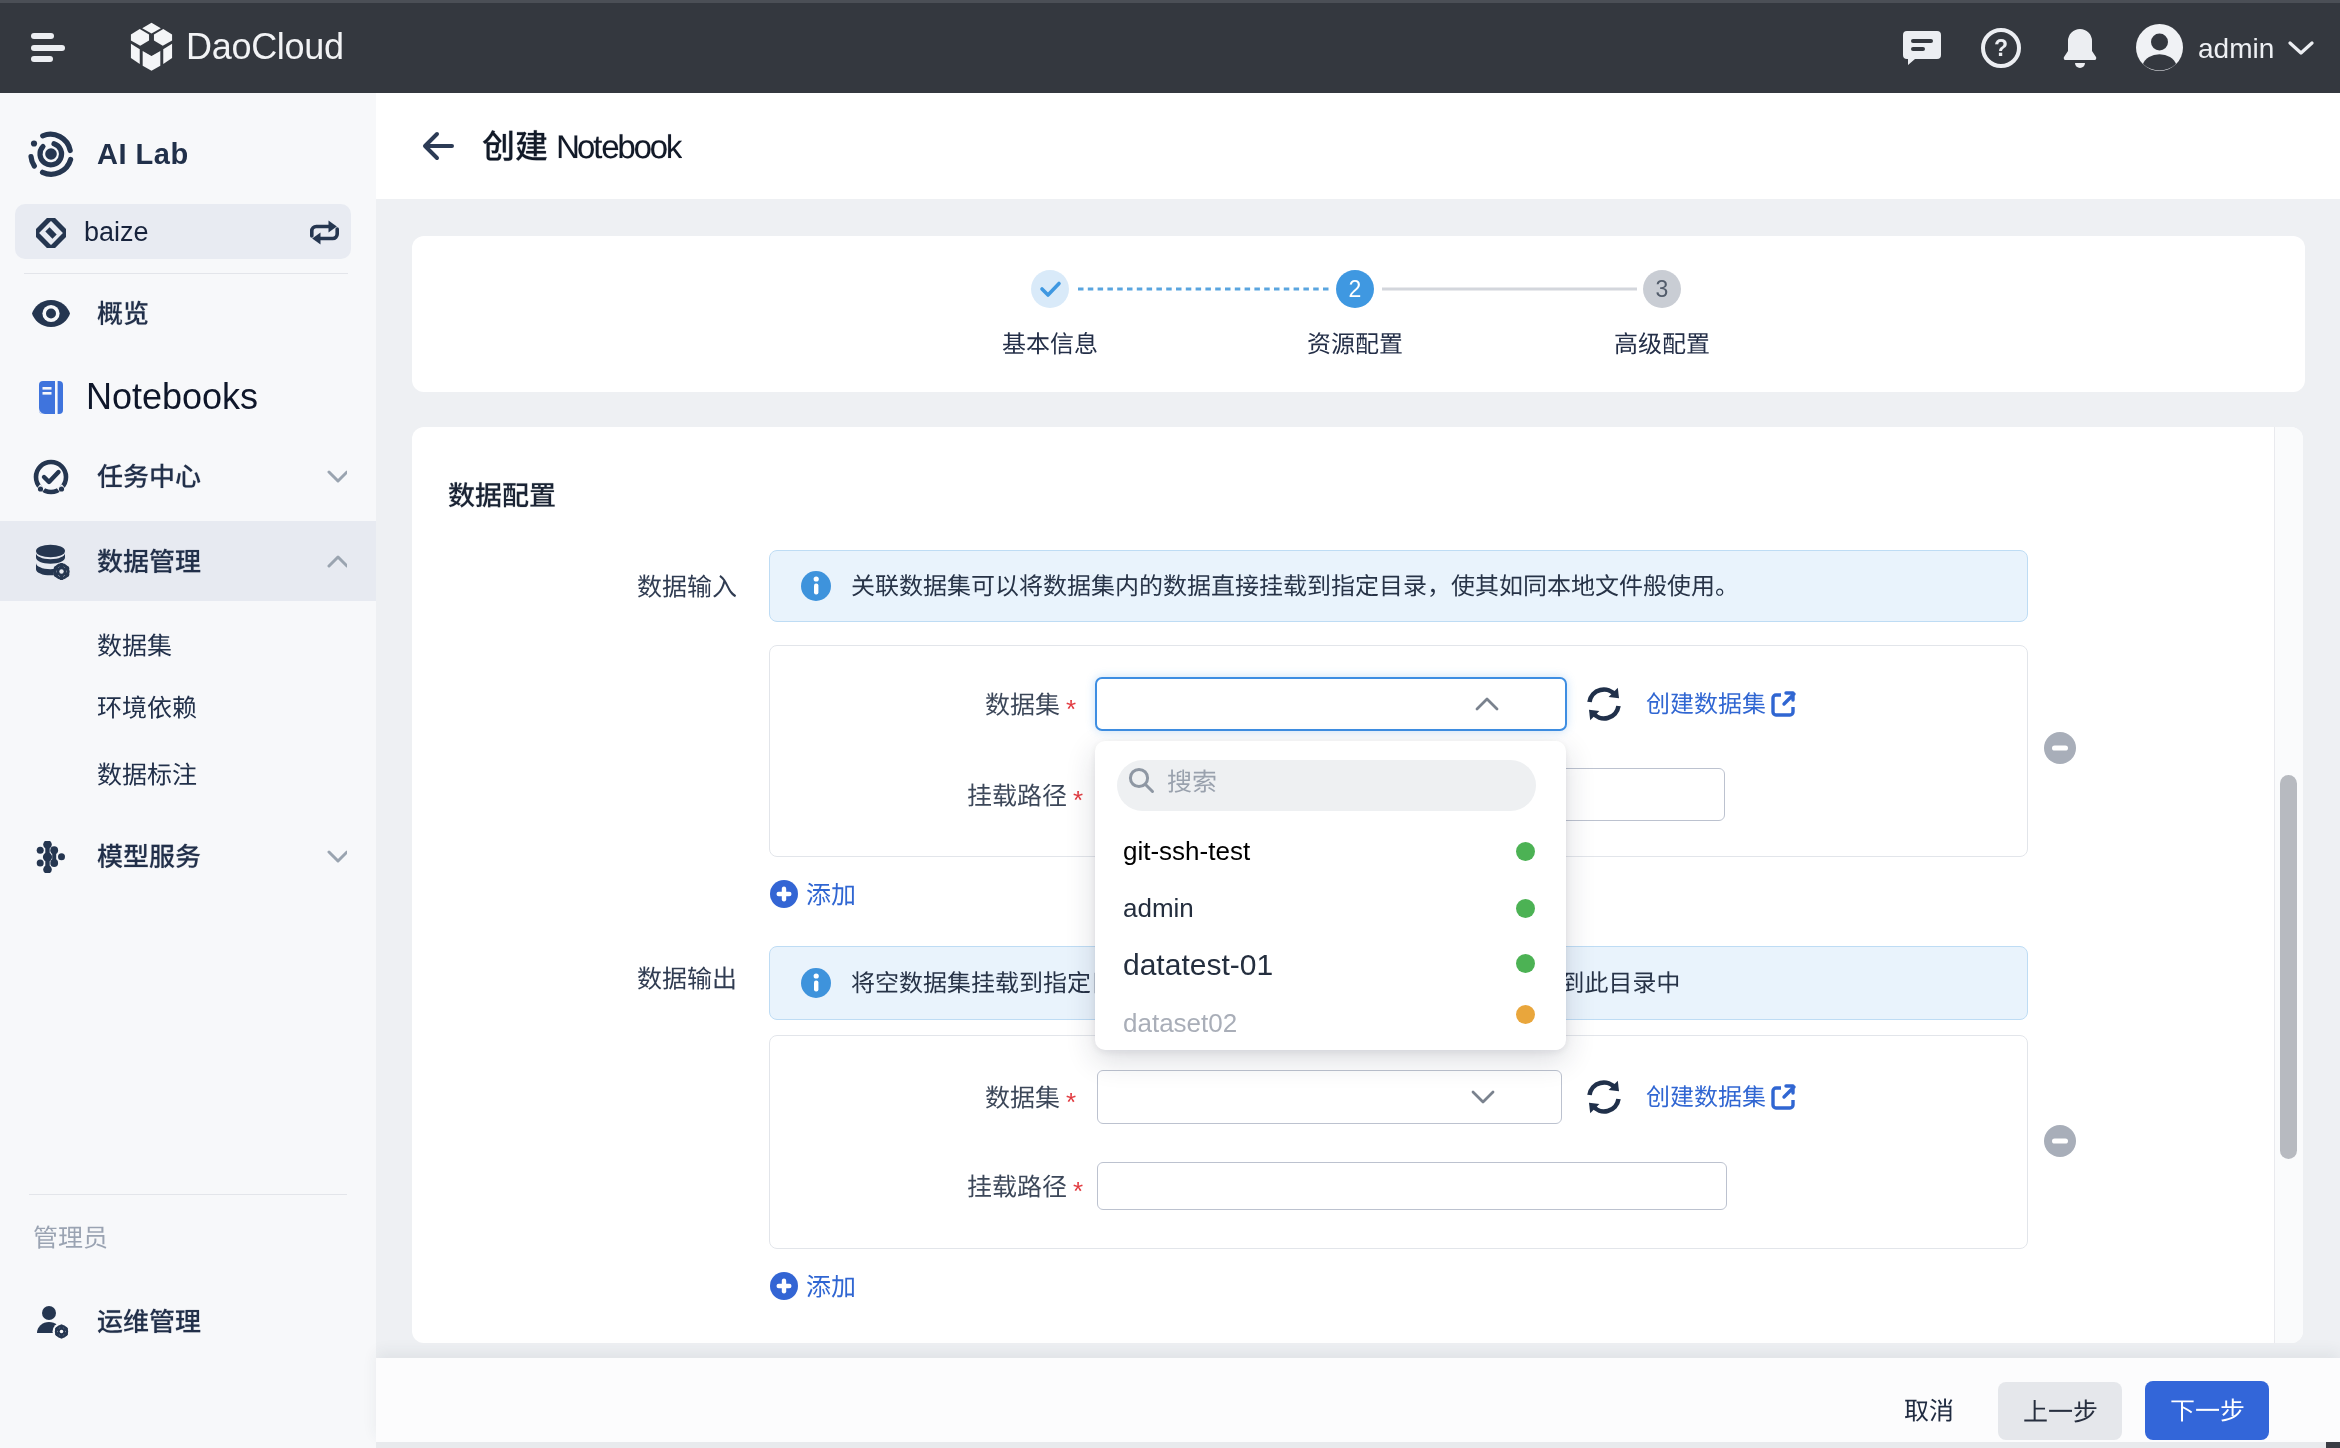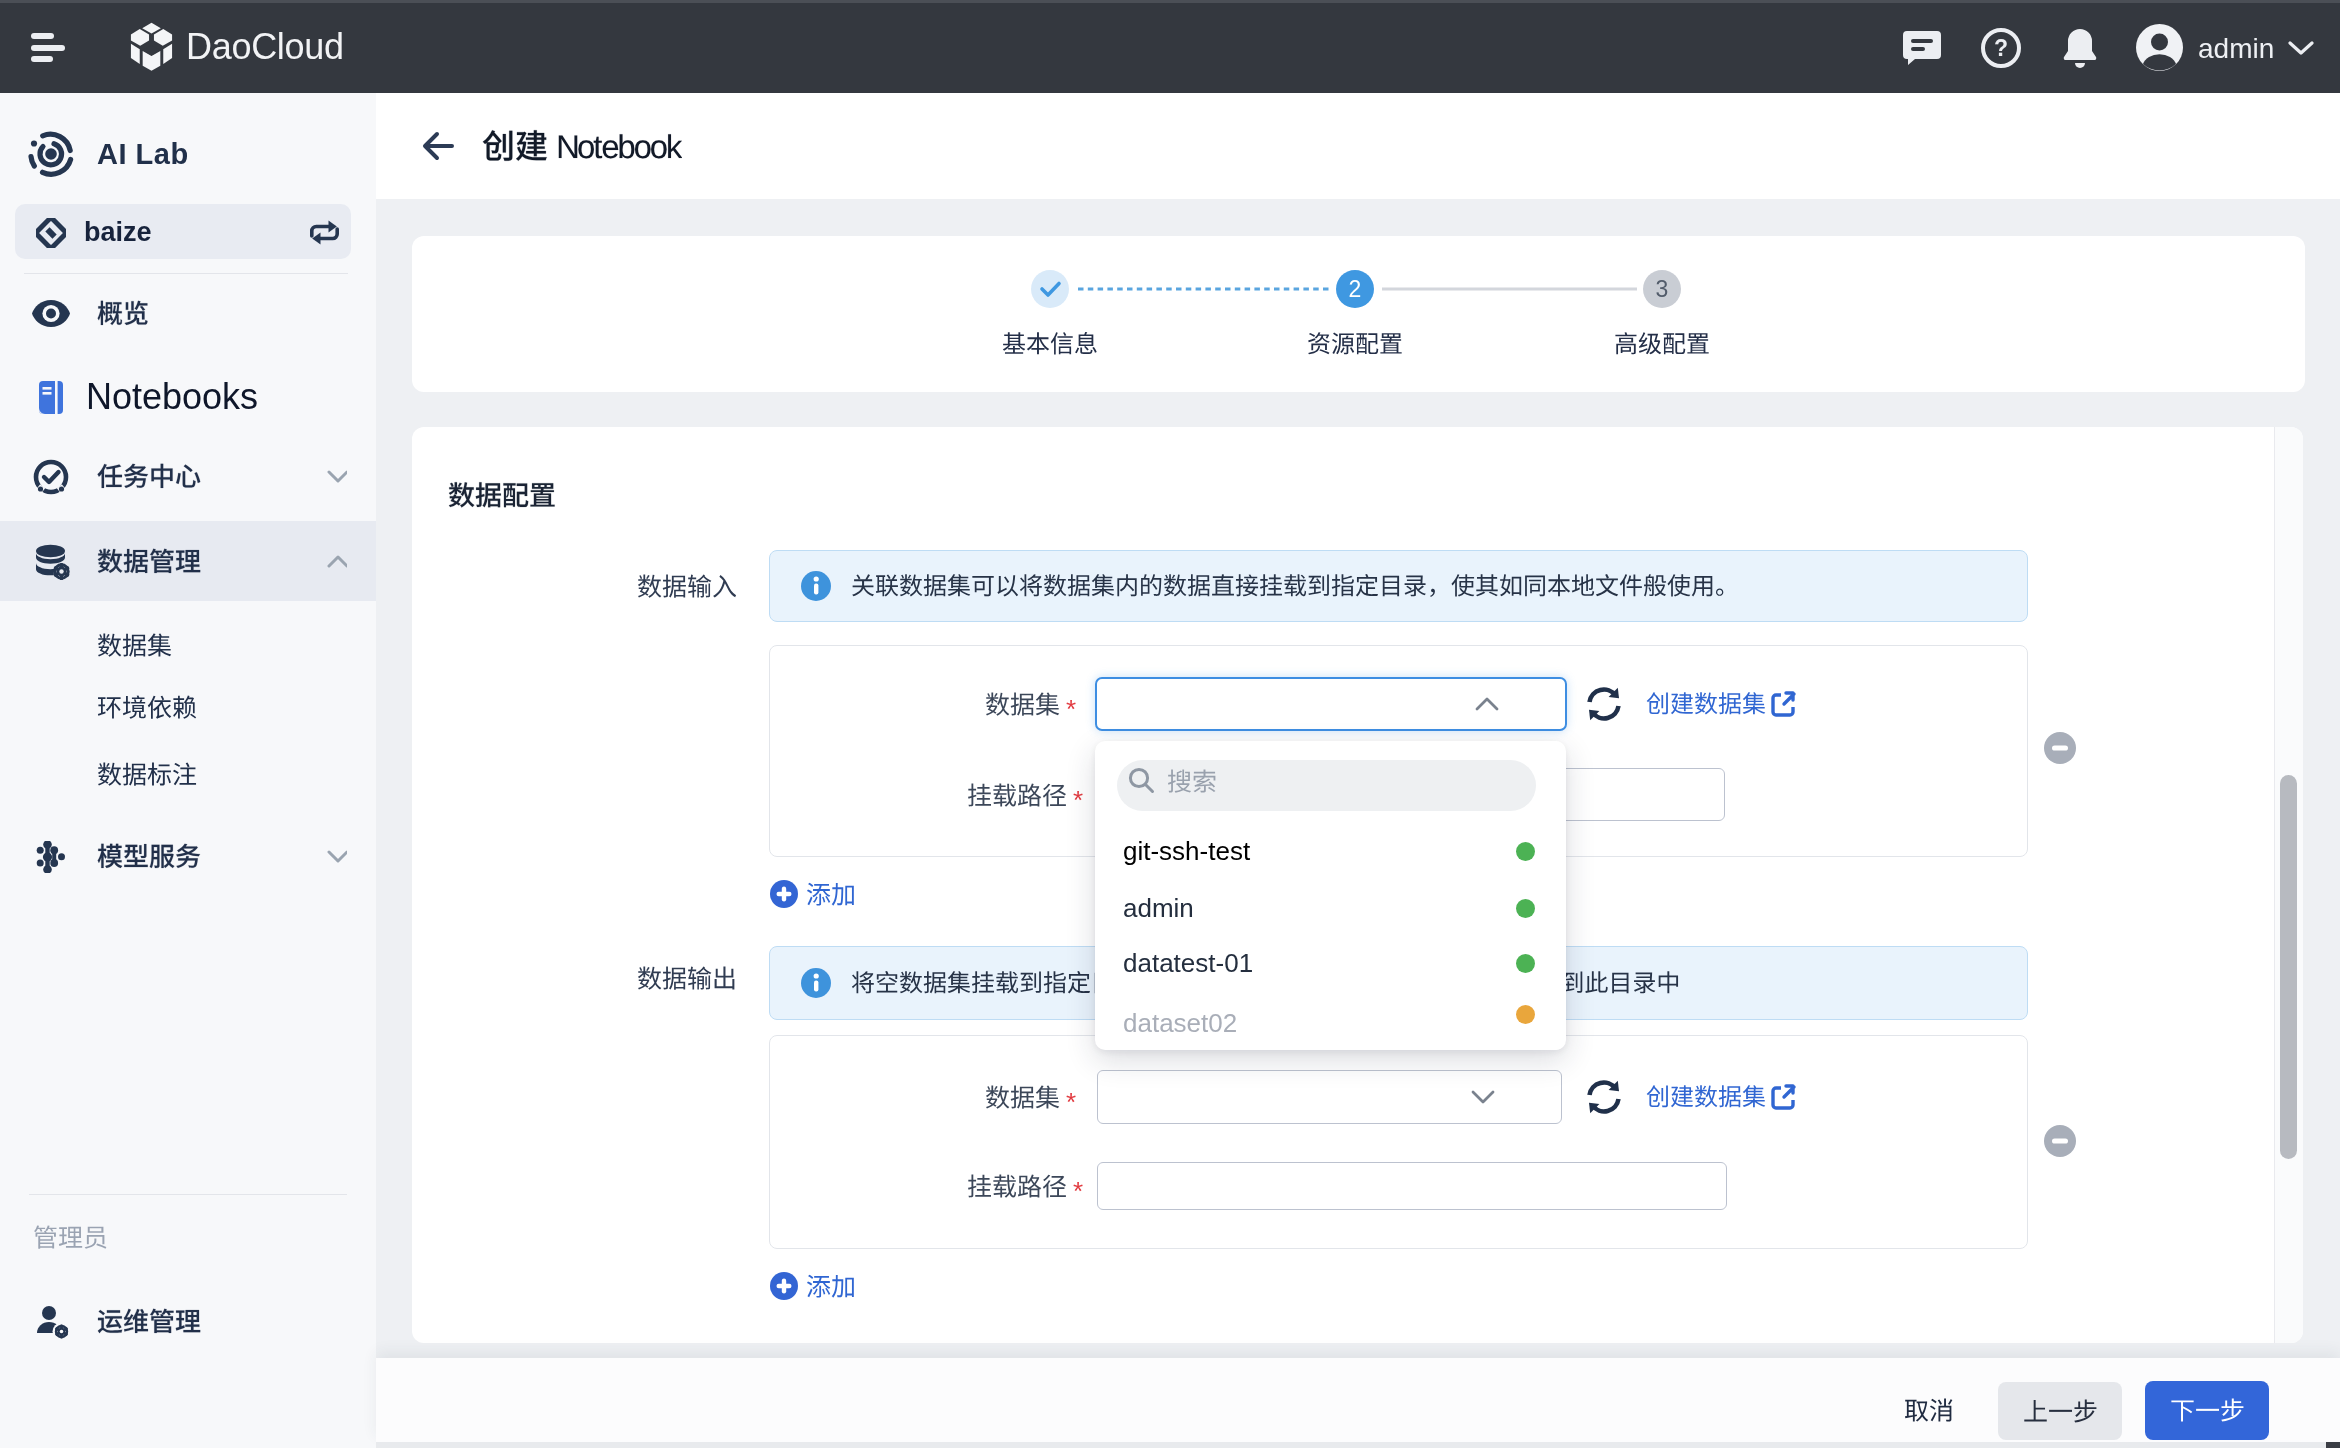--- a/index.html
+++ b/index.html
@@ -7,21 +7,21 @@
 .ab{position:absolute}
 .ts{position:absolute;z-index:30}
 .ic{position:absolute;z-index:35}
 </style></head><body>
 
 <div class="ab" style="left:0;top:0;width:376px;height:1448px;background:#f7f8fa;z-index:1"></div>
 <div class="ab" style="left:15px;top:204px;width:336px;height:55px;background:#e8ebf2;border-radius:10px;z-index:2"></div>
 <div class="ab" style="left:0;top:521px;width:376px;height:80px;background:#e7eaf1;z-index:2"></div>
 <div class="ab" style="left:24px;top:273px;width:324px;height:1px;background:#e3e5ea;z-index:2"></div>
 <div class="ab" style="left:29px;top:1194px;width:318px;height:1px;background:#e3e5ea;z-index:2"></div>
-<div class="ab" style="left:84px;top:218px;font-size:27px;font-weight:bold;color:#17233c;line-height:28px;z-index:3">baize</div>
+<div class="ab" style="left:84px;top:218px;font-size:27px;font-weight:normal;color:#17233c;line-height:28px;z-index:3">baize</div>
 <div class="ab" style="left:97px;top:138px;font-size:29px;font-weight:bold;color:#21304a;line-height:32px;z-index:3;letter-spacing:.5px">AI Lab</div>
 <div class="ab" style="left:86px;top:383px;font-size:36px;color:#0f172a;line-height:28px;z-index:3">Notebooks</div>
 
 <div class="ab" style="left:376px;top:0;width:1964px;height:1448px;background:#eef0f3;z-index:1"></div>
 
 <div class="ab" style="left:376px;top:93px;width:1964px;height:106px;background:#fff;z-index:2"></div>
 
 <div class="ab" style="left:412px;top:236px;width:1893px;height:156px;background:#fff;border-radius:12px;z-index:2"></div>
 
 <div class="ab" style="left:412px;top:427px;width:1891px;height:916px;background:#fff;border-radius:12px;z-index:2"></div>
@@ -49,21 +49,21 @@
 <div class="ab" style="left:376px;top:1358px;width:1964px;height:84px;background:#fcfcfd;box-shadow:0 -6px 14px rgba(40,50,70,.07);z-index:6"></div>
 <div class="ab" style="left:376px;top:1442px;width:1964px;height:6px;background:#e8eaed;z-index:6"></div>
 <div class="ab" style="left:2326px;top:1442px;width:14px;height:6px;background:#3a3d44;z-index:7"></div>
 <div class="ab" style="left:1998px;top:1382px;width:124px;height:58px;background:#e5e7eb;border-radius:8px;z-index:7"></div>
 <div class="ab" style="left:2145px;top:1381px;width:124px;height:59px;background:#3366d9;border-radius:8px;z-index:7"></div>
 
 <div class="ab" style="left:1095px;top:741px;width:471px;height:309px;background:#fff;border-radius:10px;box-shadow:0 10px 30px rgba(30,40,60,.16),0 2px 8px rgba(30,40,60,.08);z-index:20"></div>
 <div class="ab" style="left:1117px;top:760px;width:419px;height:51px;background:#eef0f2;border-radius:26px;z-index:21"></div>
 <div class="ab" style="left:1123px;top:836px;font-size:26px;color:#000000;z-index:21">git-ssh-test</div>
 <div class="ab" style="left:1123px;top:893px;font-size:26px;color:#242e3e;z-index:21">admin</div>
-<div class="ab" style="left:1123px;top:948px;font-size:26px;color:#242e3e;z-index:21">datatest-01</div>
+<div class="ab" style="left:1123px;top:948px;font-size:30px;color:#242e3e;z-index:21">datatest-01</div>
 <div class="ab" style="left:1123px;top:1008px;font-size:26px;color:#a9aeb8;z-index:21">dataset02</div>
 
 <div class="ab" style="left:0;top:0;width:2340px;height:93px;background:#34383f;z-index:25"></div>
 <div class="ab" style="left:0;top:0;width:2340px;height:3px;background:#4b4f56;z-index:26"></div>
 <div class="ab" style="left:186px;top:26px;font-size:36px;font-weight:normal;color:#f2f3f5;z-index:27;letter-spacing:-.3px">DaoCloud</div>
 <div class="ab" style="left:2198px;top:33px;font-size:28px;color:#eef0f4;z-index:27">admin</div>
 <svg class="ic" style="left:29px;top:31px" width="38" height="34" viewBox="0 0 38 34">
     <rect x="2" y="2" width="23" height="6" rx="3" fill="#eceef2"></rect>
     <rect x="2" y="14" width="34" height="6" rx="3" fill="#eceef2"></rect>
     <rect x="2" y="25" width="22" height="6" rx="3" fill="#eceef2"></rect>

